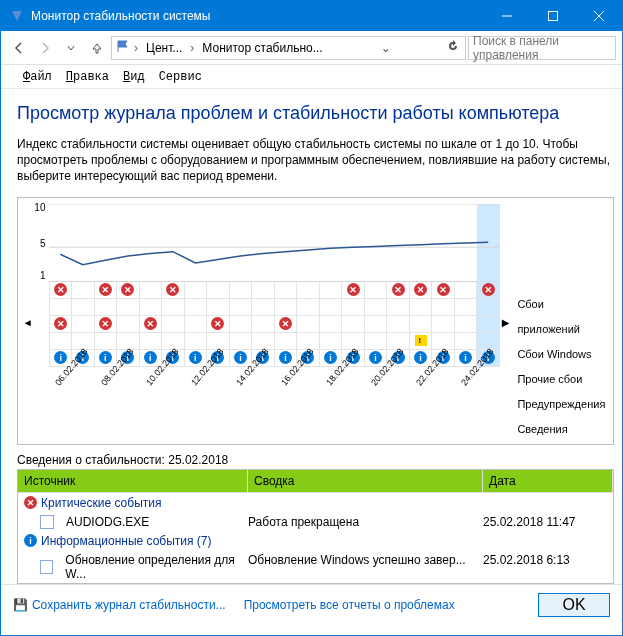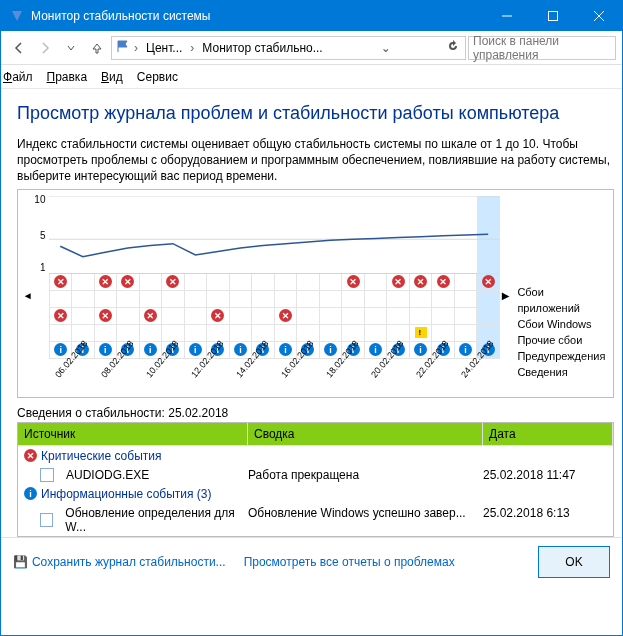--- a/index.html
+++ b/index.html
@@ -8,33 +8,33 @@
 .titlebar .icon { width: 16px; height: 16px; margin-right: 6px; display: flex; align-items: center; justify-content: center; }
 .titlebar .title { flex: 1; font-size: 12px; }
 .titlebar .wctrl { width: 46px; height: 30px; display: flex; align-items: center; justify-content: center; }
 .navbar { height: 34px; border-bottom: 1px solid #e0e0e0; display: flex; align-items: center; padding: 0 6px; gap: 2px; }
 .navbtn { width: 24px; height: 24px; display: flex; align-items: center; justify-content: center; border-radius: 2px; }
 .addr { flex: 1; height: 24px; border: 1px solid #ccc; display: flex; align-items: center; padding: 0 4px; gap: 4px; overflow: hidden; }
 .addr .crumb { padding: 0 4px; white-space: nowrap; }
 .addr .sep { color: #666; }
 .addr .dd { margin-left: auto; width: 16px; text-align: center; color: #555; }
 .searchbox { width: 148px; height: 24px; border: 1px solid #ccc; display: flex; align-items: center; padding: 0 4px; color: #777; }
-.menubar { height: 24px; display: flex; align-items: center; padding: 0 2px; gap: 14px; border-bottom: 1px solid #e8e8e8; }
+.menubar { height: 24px; display: flex; align-items: center; padding: 0 22px; gap: 14px; border-bottom: 1px solid #e8e8e8; font-family: Liberation Mono, monospace; }
 .menubar span { cursor: default; }
 .menubar span u { text-decoration: underline; }
 .content { padding: 14px 8px 0 16px; }
 h1 { font-size: 18px; font-weight: 400; color: #003399; margin-bottom: 12px; }
-.desc { font-size: 12px; margin-bottom: 4px; line-height: 1.35; }
+.desc { font-size: 12px; margin-bottom: 12px; line-height: 1.35; }
 .viewrow { display: flex; justify-content: space-between; font-size: 12px; margin-bottom: 4px; }
 .viewrow a { color: #0066cc; text-decoration: none; }
 .viewrow .sep2 { color: #0066cc; margin: 0 2px; }
 .chartbox { border: 1px solid #bdbdbd; padding: 6px 4px 2px 4px; display: flex; }
 .chartcol { flex: 1; position: relative; }
 .arrow { width: 12px; display: flex; align-items: center; justify-content: center; font-size: 10px; cursor: pointer; }
-.legend { width: 102px; font-size: 11px; padding-top: 88px; padding-left: 6px; line-height: 16px; }
+.legend { width: 102px; font-size: 11px; padding-top: 88px; padding-left: 6px; line-height: 25px; }
 .linechart { height: 78px; position: relative; border-bottom: 1px solid #d0d0d0; margin-left: 16px; }
 .ylabels { position: absolute; left: -16px; top: 0; height: 78px; width: 14px; font-size: 10px; text-align: right; }
 .yl { position: absolute; right: 2px; }
 .grid { display: grid; grid-template-columns: repeat(20, 1fr); margin-left: 16px; }
 .cell { height: 17px; border-right: 1px solid #e4e4e4; border-bottom: 1px solid #e4e4e4; display: flex; align-items: center; justify-content: center; background: #fff; }
 .cell:nth-child(20n+1) { border-left: 1px solid #e4e4e4; }
 .cell.sel { background: #cde8ff; }
 .ico { width: 13px; height: 13px; border-radius: 50%; display: flex; align-items: center; justify-content: center; font-size: 9px; font-weight: bold; color: #fff; }
 .ico.err { background: #d13438; }
 .ico.info { background: #0078d7; }
@@ -48,21 +48,21 @@
 .th { padding: 4px 6px; font-size: 12px; border-right: 1px solid #e0e0e0; }
 .th1 { width: 230px; } .th2 { flex: 1; } .th3 { width: 130px; }
 .tbody { max-height: 90px; overflow: auto; }
 .grp { display: flex; align-items: center; padding: 3px 6px; gap: 4px; }
 .grp .gtxt { color: #003399; }
 .row { display: flex; padding: 2px 6px 2px 22px; font-size: 12px; }
 .row .c1 { width: 208px; display: flex; align-items: center; gap: 12px; } .row .c2 { flex: 1; } .row .c3 { width: 124px; }
 .appico { width: 14px; height: 14px; background: #fff; border: 1px solid #88aadd; display: inline-block; }
 .footer { border-top: 1px solid #e0e0e0; padding: 8px 12px; display: flex; align-items: center; gap: 18px; }
 .footer a { color: #0066cc; text-decoration: none; font-size: 12px; display: flex; align-items: center; gap: 4px; }
-.okbtn { margin-left: auto; width: 72px; height: 32px; border: 1px solid #0078d7; background: #e5f1fb; font-size: 12px; }
+.okbtn { margin-left: auto; width: 72px; height: 24px; border: 1px solid #0078d7; background: #e5f1fb; font-size: 16px; }
 svg.line { position: absolute; top: 0; left: 0; width: 100%; height: 78px; }
 .selcol { position: absolute; top: 0; width: 21px; background: #cde8ff; height: 78px; }
 </style>
 </head>
 <body>
 
 <div class="titlebar">
   <span class="icon">
       <svg width="14" height="14">
         <path d="M2 2 L12 2 L7 12 Z" fill="#5b8dd6"></path>
@@ -378,21 +378,21 @@
       <div class="row">
         <div class="c1">
             <span class="appico"></span>
             <span>AUDIODG.EXE</span>
           </div>
         <div class="c2">Работа прекращена</div>
         <div class="c3">25.02.2018 11:47</div>
       </div>
       <div class="grp">
         <span class="ico info">i</span>
-        <span class="gtxt">Информационные события (3)</span>
+        <span class="gtxt">Информационные события (7)</span>
       </div>
       <div class="row">
         <div class="c1">
             <span class="appico"></span>
             <span>Обновление определения для W...</span>
           </div>
         <div class="c2">Обновление Windows успешно завер...</div>
         <div class="c3">25.02.2018 6:13</div>
       </div>
     </div>

